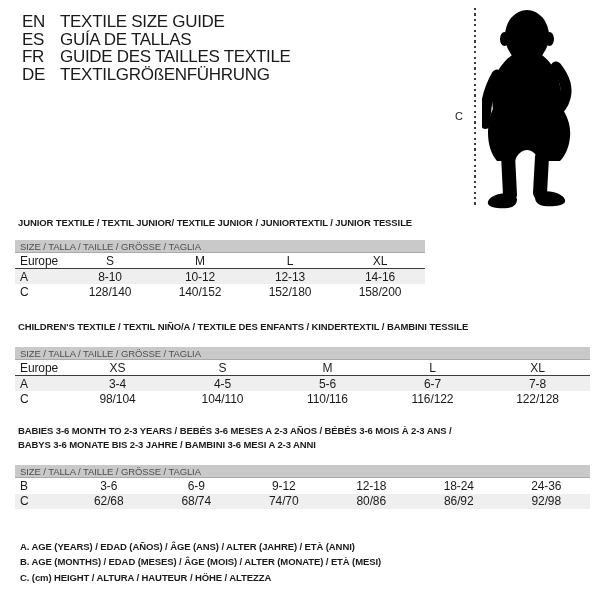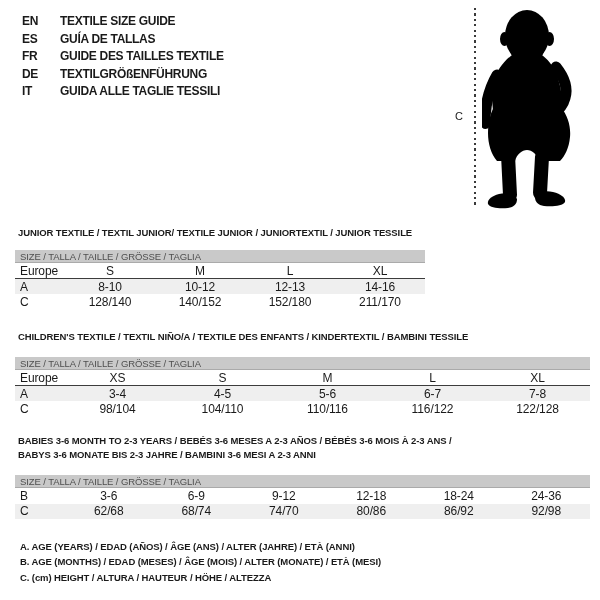--- a/index.html
+++ b/index.html
@@ -10,31 +10,31 @@
     --rule:#3c3c3c;
     --sil:#000;
     --dot:#3a3a3a;
   }
   *{margin:0;padding:0;box-sizing:border-box;}
   html,body{width:600px;height:600px;background:#fff;overflow:hidden;}
   body{font-family:"Liberation Sans","DejaVu Sans",sans-serif;color:var(--text);position:relative;}
 
   
   #langs{position:absolute;left:22px;top:13px;}
-  .lang-row{line-height:17.5px;font-size:12px;font-weight:700;letter-spacing:-0.3px;white-space:nowrap;}
+  .lang-row{line-height:17.5px;font-size:17px;font-weight:400;letter-spacing:-0.3px;white-space:nowrap;}
   .lang-code{display:inline-block;width:38px;}
 
   
   #height-line{position:absolute;left:474px;top:8px;width:2px;height:200px;
     background:repeating-linear-gradient(to bottom,var(--dot) 0 2.2px,transparent 2.2px 5.4px);}
   #height-label{position:absolute;left:455px;top:109px;font-size:11px;line-height:14px;}
   #silhouette{position:absolute;left:482px;top:5px;}
 
   
-  .section{position:absolute;margin-top:10px;}
+  .section{position:absolute;}
   .section-0{left:15px;top:216px;width:410px;}
   .section-1{left:15px;top:320px;width:575px;}
   .section-2{left:15px;top:424px;width:575px;}
   .sec-heading{font-size:9.5px;font-weight:700;line-height:14px;letter-spacing:-0.1px;white-space:pre-line;padding-left:3px;}
   .size-bar{margin-top:10px;height:13px;line-height:13.5px;background:var(--bar-bg);
     color:var(--bar-text);font-size:9.5px;font-weight:400;padding-left:5px;
     border-bottom:1px solid #aaa;letter-spacing:-0.1px;}
   .section-1 .size-bar,.section-2 .size-bar{margin-top:13px;}
   table.size-table{width:100%;border-collapse:collapse;table-layout:fixed;}
   .size-table td{font-size:12px;height:15.5px;text-align:center;padding:0;letter-spacing:-0.1px;}
@@ -47,21 +47,20 @@
   .footnote{font-size:9.5px;font-weight:700;line-height:15.4px;letter-spacing:-0.1px;white-space:nowrap;}
 </style>
 </head>
 <body>
 
 <div id="langs">
     <div class="lang-row"><span class="lang-code">EN</span><span class="lang-title">TEXTILE SIZE GUIDE</span></div>
     <div class="lang-row"><span class="lang-code">ES</span><span class="lang-title">GUÍA DE TALLAS</span></div>
     <div class="lang-row"><span class="lang-code">FR</span><span class="lang-title">GUIDE DES TAILLES TEXTILE</span></div>
     <div class="lang-row"><span class="lang-code">DE</span><span class="lang-title">TEXTILGRÖßENFÜHRUNG</span></div>
-    <div class="lang-row"><span class="lang-code">IT</span><span class="lang-title">GUIDA ALLE TAGLIE TESSILI</span></div>
   </div>
 
 <div id="height-line"></div>
 <div id="height-label">C</div>
 
 <svg id="silhouette" width="97" height="205" viewBox="0 0 97 205" xmlns="http://www.w3.org/2000/svg">
   <g fill="var(--sil)" stroke="none">
     <ellipse cx="45" cy="31" rx="22" ry="26"></ellipse>
     <ellipse cx="22.5" cy="34" rx="4.5" ry="7"></ellipse>
     <ellipse cx="67.5" cy="34" rx="4.5" ry="7"></ellipse>
@@ -103,21 +102,21 @@
             <td>8-10</td>
             <td>10-12</td>
             <td>12-13</td>
             <td>14-16</td>
           </tr>
           <tr>
             <td class="label">C</td>
             <td>128/140</td>
             <td>140/152</td>
             <td>152/180</td>
-            <td>211/170</td>
+            <td>158/200</td>
           </tr>
         </tbody>
       </table>
     </div>
     <div class="section section-1">
       <div class="sec-heading">CHILDREN'S TEXTILE / TEXTIL NIÑO/A / TEXTILE DES ENFANTS / KINDERTEXTIL / BAMBINI TESSILE</div>
       <div class="size-bar">SIZE / TALLA / TAILLE / GRÖSSE / TAGLIA</div>
       <table class="size-table">
         <colgroup>
           <col style="width: 50px;">

